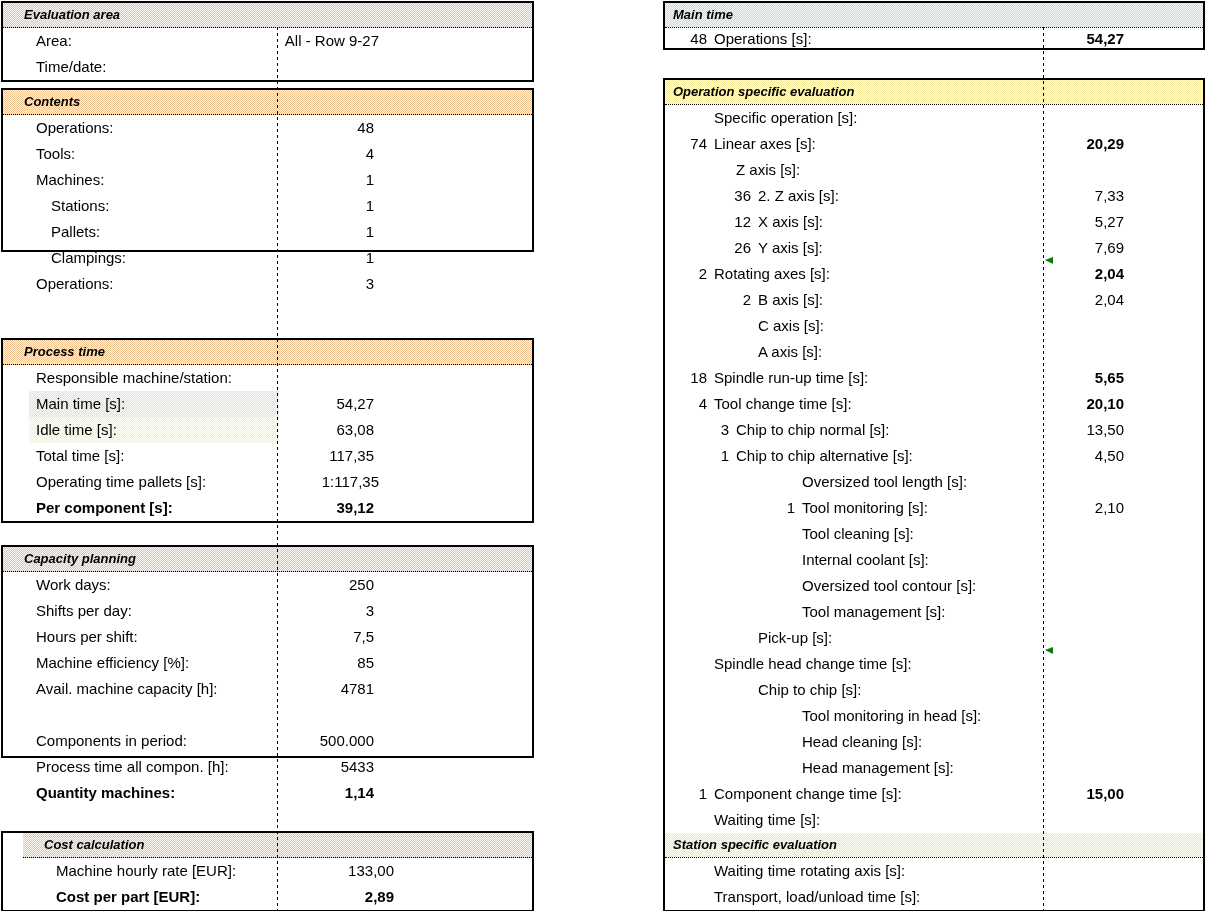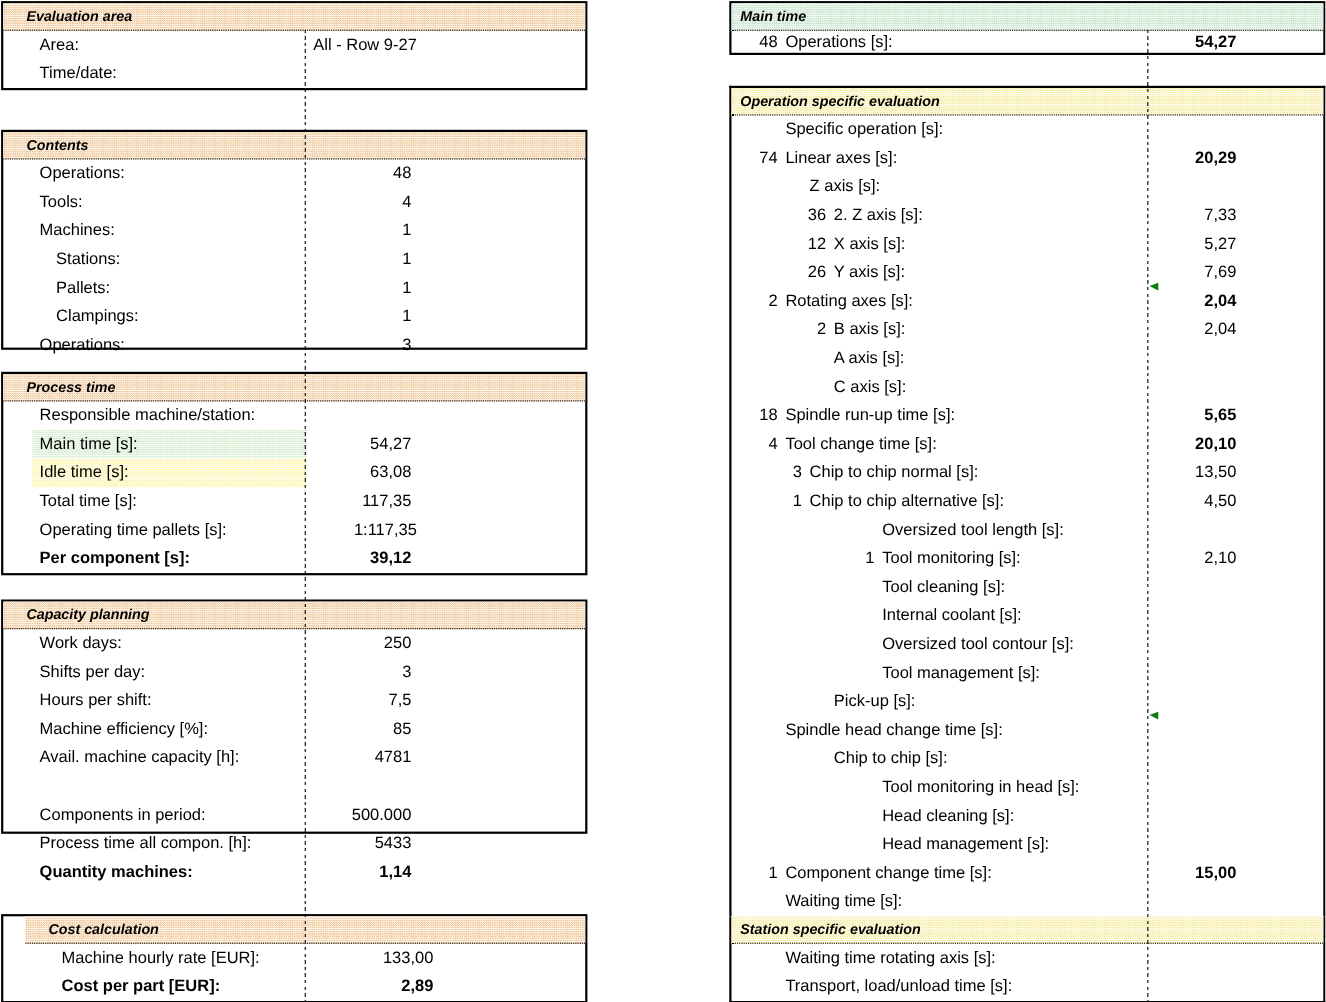--- a/index.html
+++ b/index.html
@@ -36,21 +36,21 @@
   .rt{left:663px;width:542px;}
   .rt .row{padding-left:2px;}
   .rt .num{display:inline-block;width:40px;text-align:right;}
   .rt .row.ind1 .num{margin-left:22px;}
   .rt .row.ind2 .num{margin-left:44px;}
   .rt .row.ind3 .num{margin-left:88px;}
   .rt .lab{margin-left:7px;}
   .rt .val{position:absolute;left:379px;top:0;width:80px;text-align:right;}
 
   .t-eval{top:1px;height:81px;}
-  .t-contents{top:118px;height:200px;}
+  .t-contents{top:88px;height:164px;}
   .t-process{top:338px;height:185px;}
   .t-capacity{top:545px;height:213px;}
   .t-cost{top:831px;height:81px;padding-left:20px;}
   .t-main{top:1px;height:49px;}
   .t-op{top:78px;height:755px;border-bottom:none;}
   .t-station{top:833px;height:79px;border-top:none;}
 
   
   .vdash{position:absolute;top:27px;height:884px;width:1px;z-index:3;
          background-image:repeating-linear-gradient(to bottom,#000 0 3px,transparent 3px 6px);}
@@ -148,22 +148,22 @@
     </div>
     <div>
         <div class="row"><span class="num"></span><span class="lab">Specific operation [s]:</span><span class="val"></span></div>
         <div class="row bold"><span class="num">74</span><span class="lab">Linear axes [s]:</span><span class="val">20,29</span></div>
         <div class="row ind1"><span class="num"></span><span class="lab">Z axis [s]:</span><span class="val"></span></div>
         <div class="row ind2"><span class="num">36</span><span class="lab">2. Z axis [s]:</span><span class="val">7,33</span></div>
         <div class="row ind2"><span class="num">12</span><span class="lab">X axis [s]:</span><span class="val">5,27</span></div>
         <div class="row ind2"><span class="num">26</span><span class="lab">Y axis [s]:</span><span class="val">7,69</span></div>
         <div class="row bold"><span class="num">2</span><span class="lab">Rotating axes [s]:</span><span class="val">2,04</span><span class="marker"></span></div>
         <div class="row ind2"><span class="num">2</span><span class="lab">B axis [s]:</span><span class="val">2,04</span></div>
+        <div class="row ind2"><span class="num"></span><span class="lab">C axis [s]:</span><span class="val"></span></div>
         <div class="row ind2"><span class="num"></span><span class="lab">A axis [s]:</span><span class="val"></span></div>
-        <div class="row ind2"><span class="num"></span><span class="lab">C axis [s]:</span><span class="val"></span></div>
         <div class="row bold"><span class="num">18</span><span class="lab">Spindle run-up time [s]:</span><span class="val">5,65</span></div>
         <div class="row bold"><span class="num">4</span><span class="lab">Tool change time [s]:</span><span class="val">20,10</span></div>
         <div class="row ind1"><span class="num">3</span><span class="lab">Chip to chip normal [s]:</span><span class="val">13,50</span></div>
         <div class="row ind1"><span class="num">1</span><span class="lab">Chip to chip alternative [s]:</span><span class="val">4,50</span></div>
         <div class="row ind3"><span class="num"></span><span class="lab">Oversized tool length [s]:</span><span class="val"></span></div>
         <div class="row ind3"><span class="num">1</span><span class="lab">Tool monitoring [s]:</span><span class="val">2,10</span></div>
         <div class="row ind3"><span class="num"></span><span class="lab">Tool cleaning [s]:</span><span class="val"></span></div>
         <div class="row ind3"><span class="num"></span><span class="lab">Internal coolant [s]:</span><span class="val"></span></div>
         <div class="row ind3"><span class="num"></span><span class="lab">Oversized tool contour [s]:</span><span class="val"></span></div>
         <div class="row ind3"><span class="num"></span><span class="lab">Tool management [s]:</span><span class="val"></span></div>

